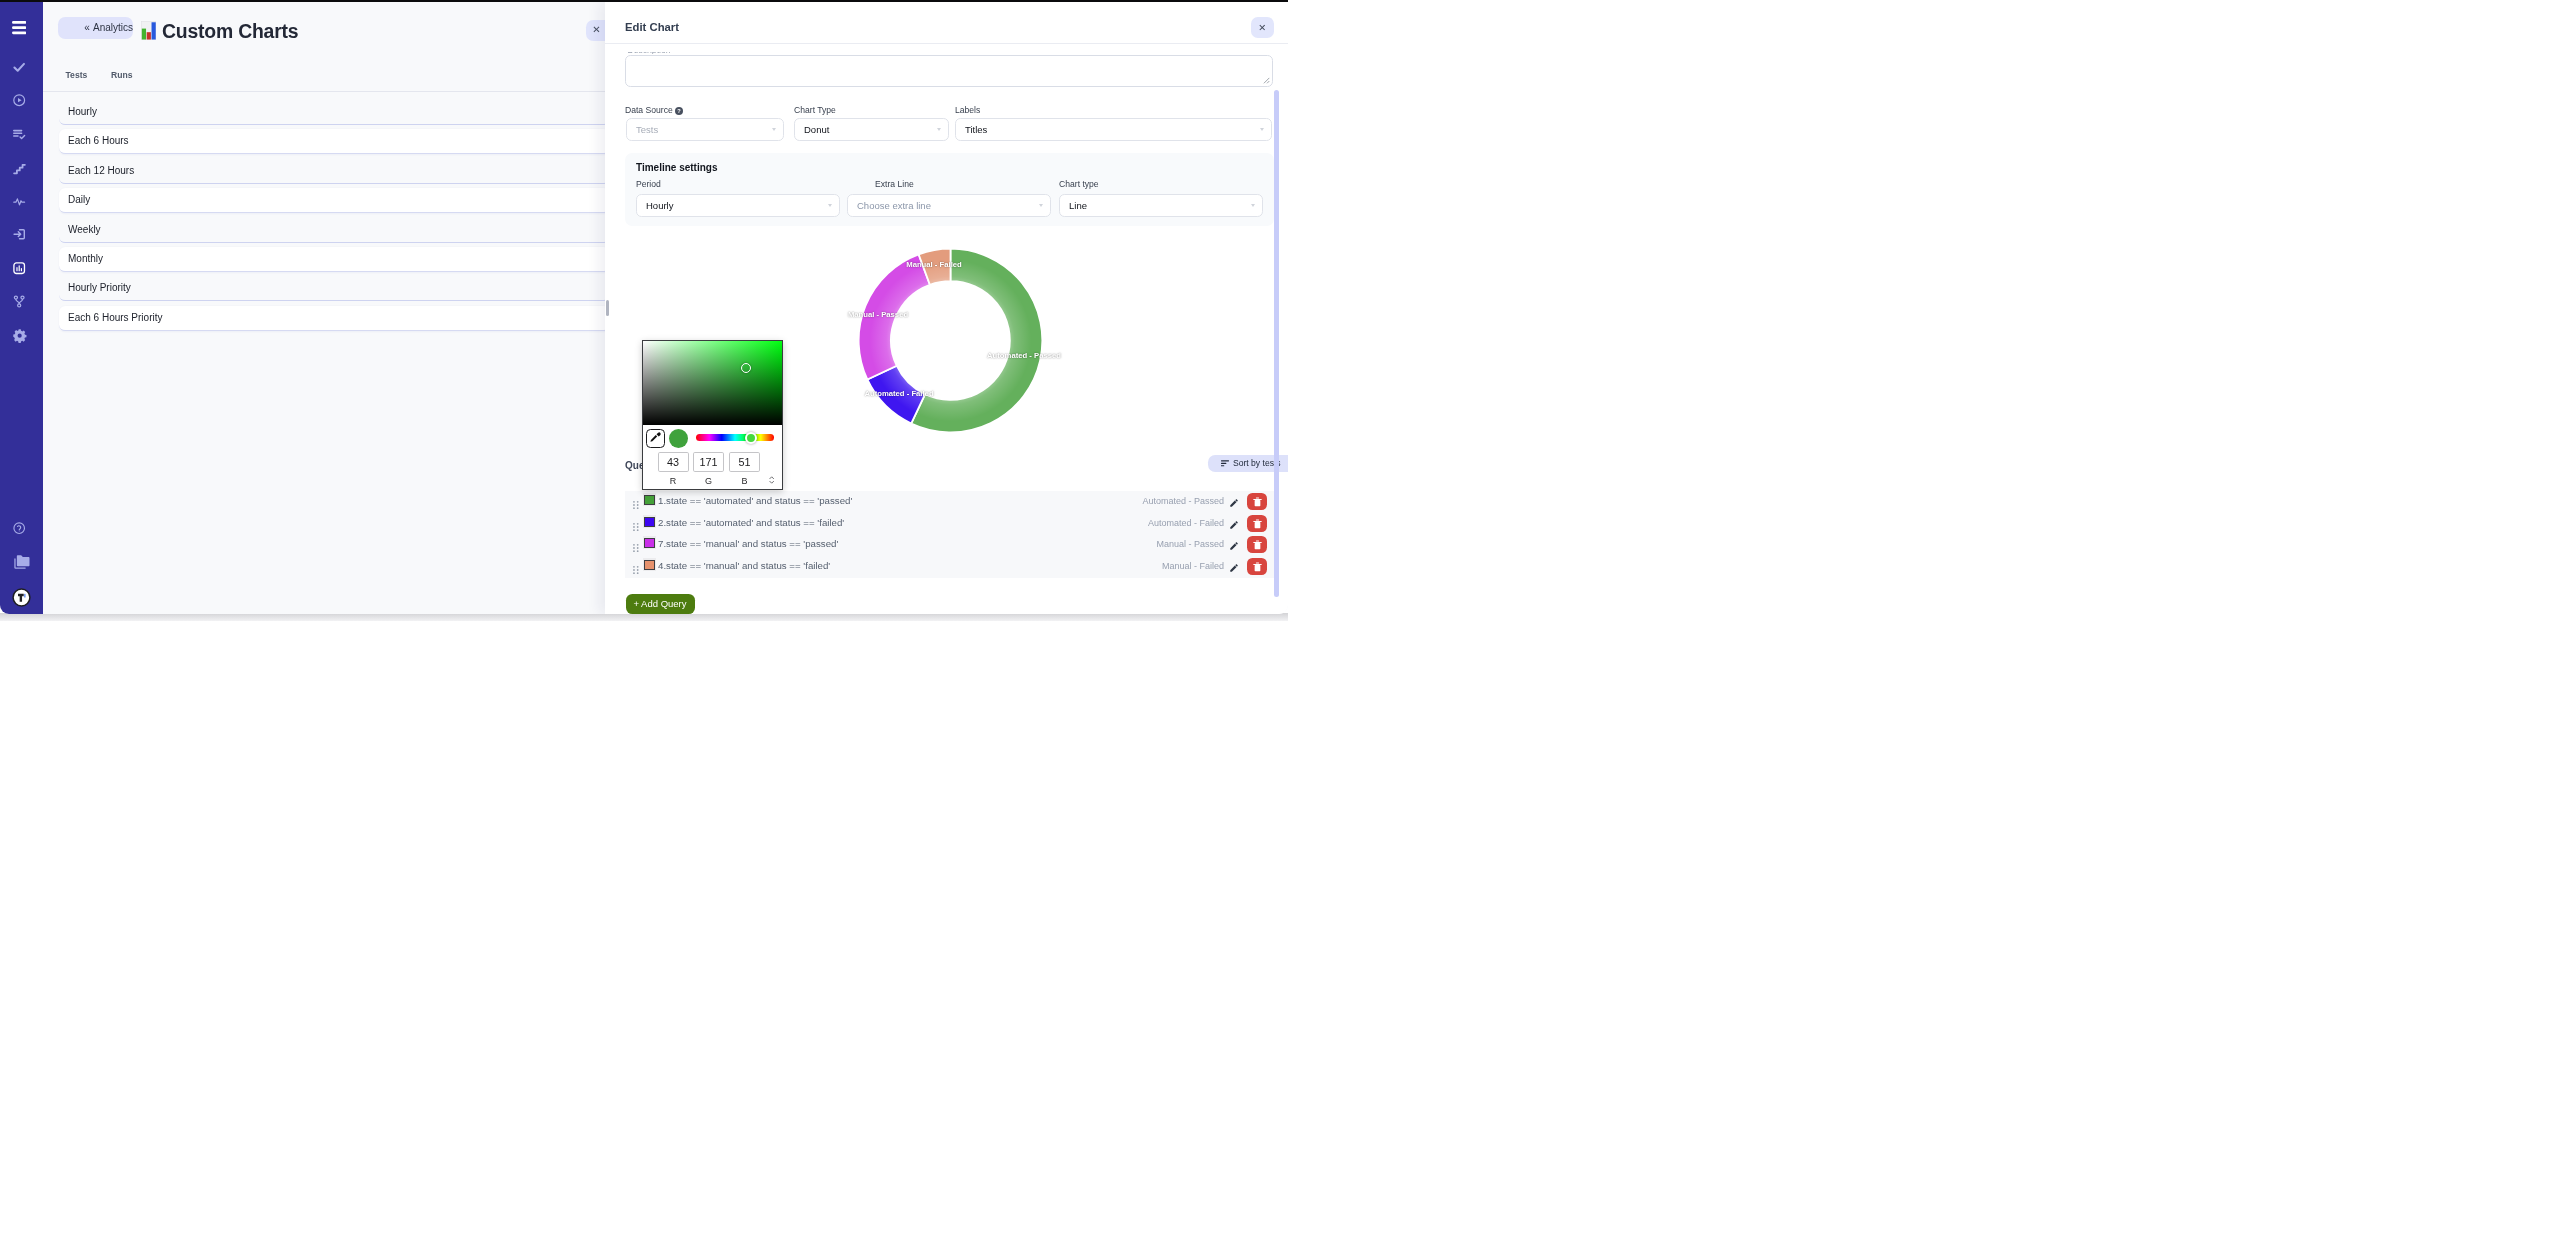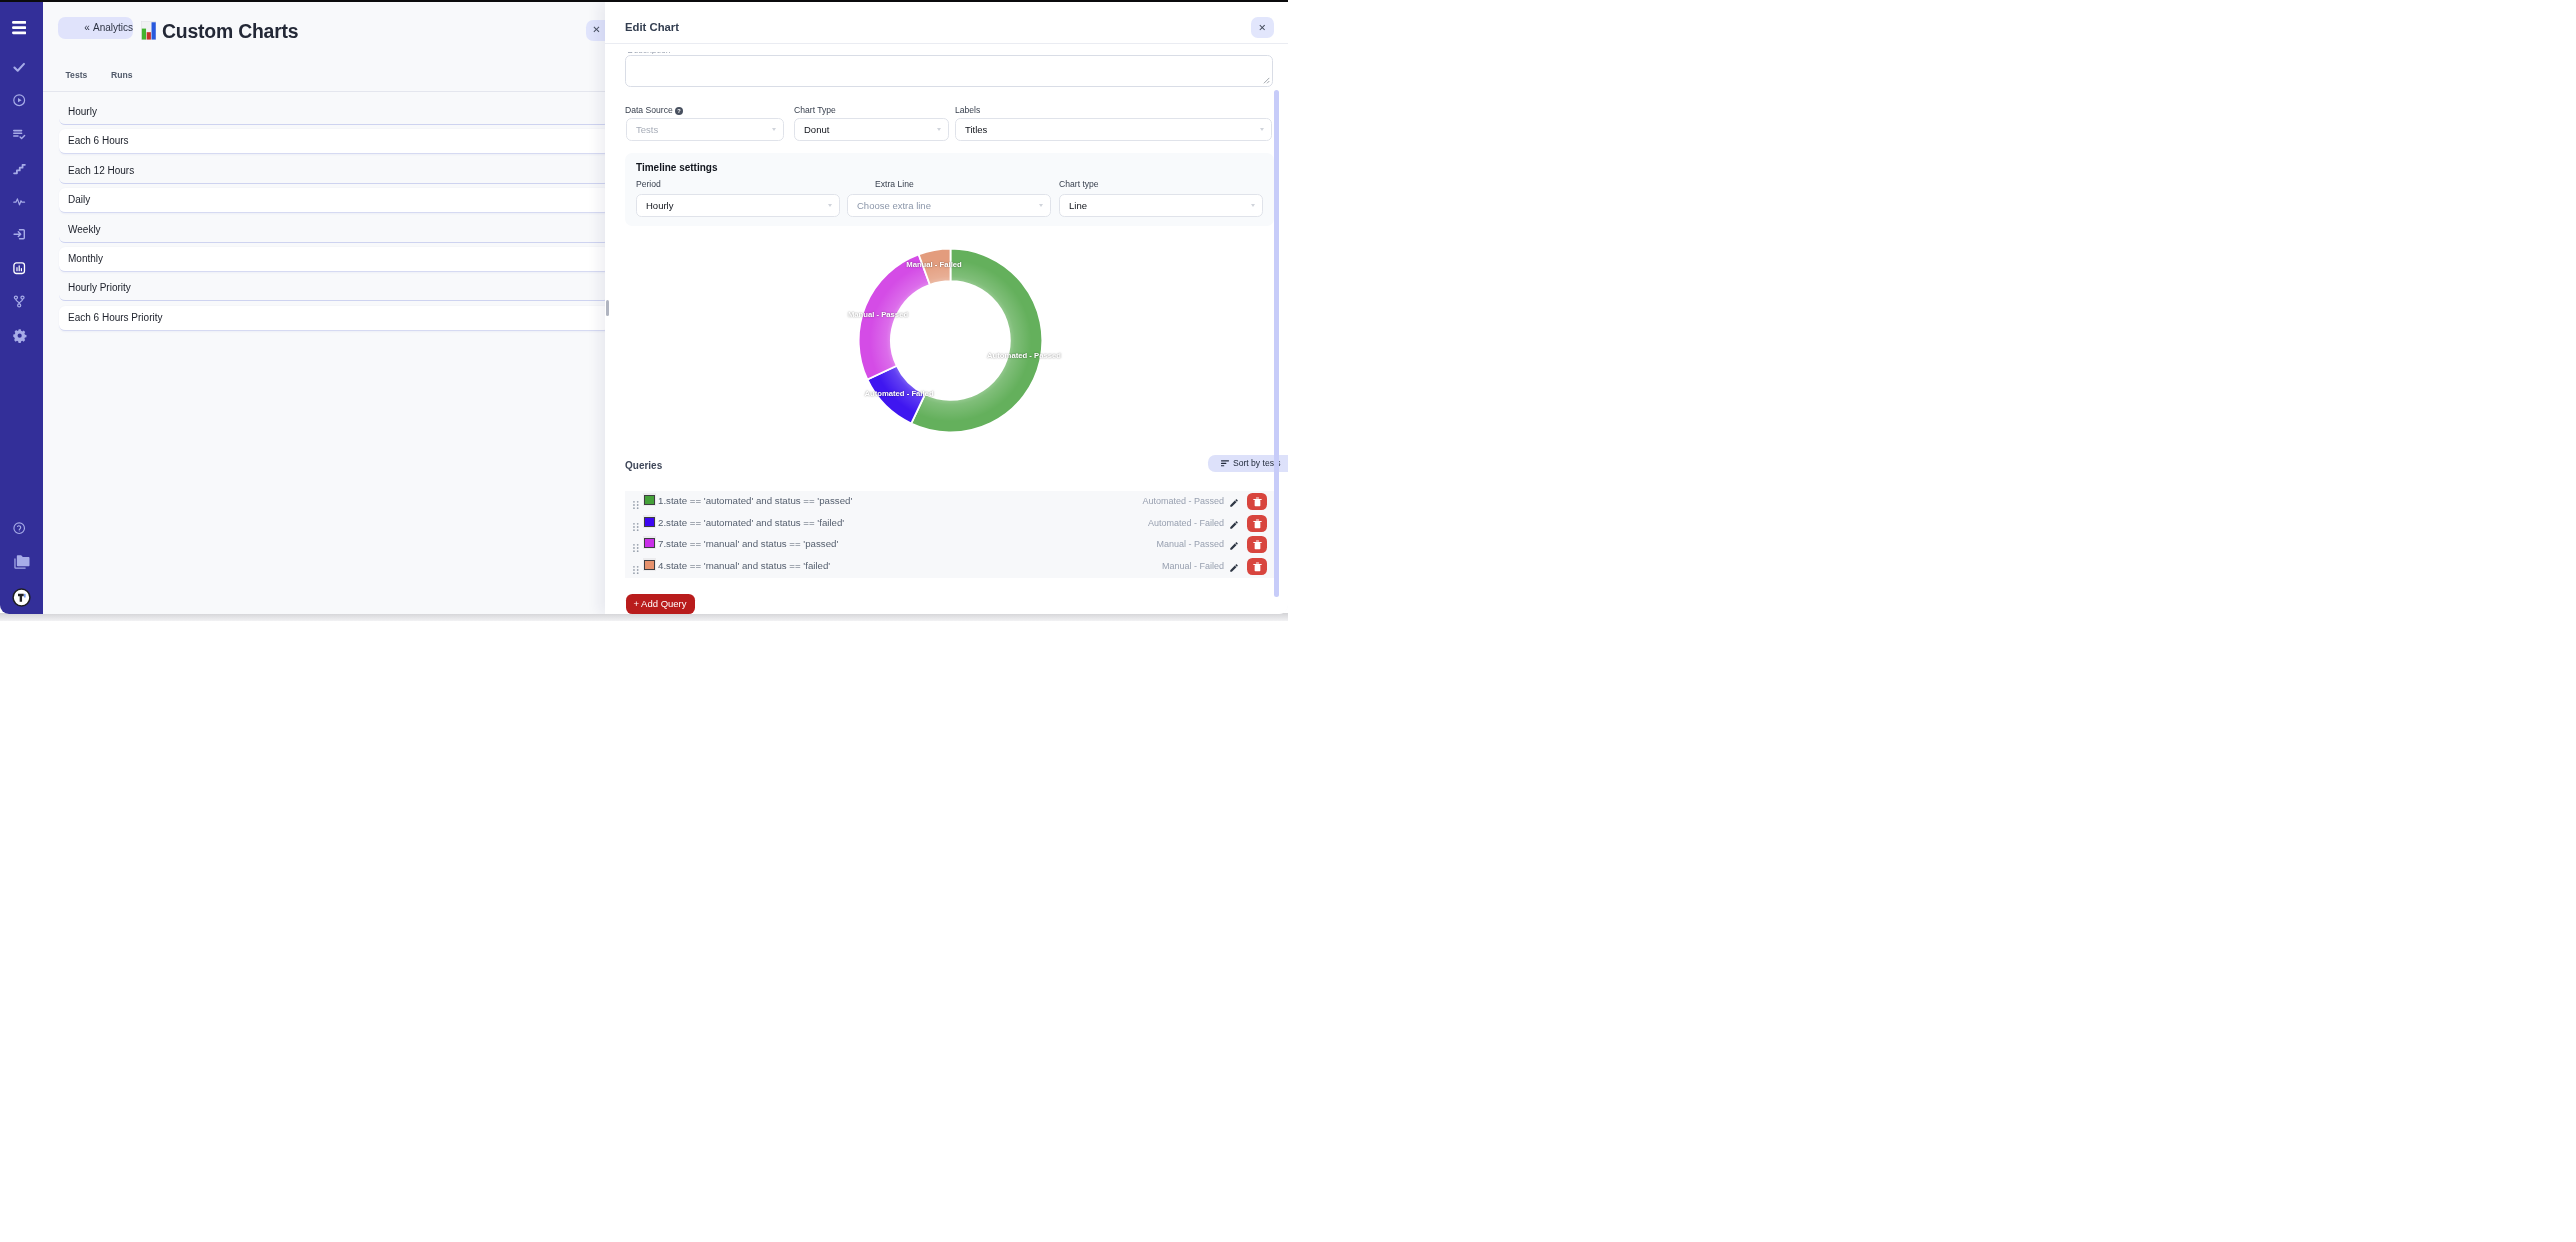--- a/index.html
+++ b/index.html
@@ -48,21 +48,21 @@
   #qarea { left:20px; top:489px; width:650px; height:87px; background:#f7f8fa; }
   .qrow { position:absolute; left:0; width:650px; height:22px; }
   .qhandle { position:absolute; left:7.2px; top:6.3px; }
   .qswatch { position:absolute; left:17.6px; top:2.7px; width:13.5px; height:12.6px; background:#ececee; }
   .qswatch i { position:absolute; left:1.4px; top:1.4px; width:10.8px; height:10px; display:block; border:0.9px solid #3e3e42; box-sizing:border-box; }
   .qtext { position:absolute; left:33px; top:4px; font-family:Liberation Sans, sans-serif; font-size:9.7px; color:#555f6e; white-space:pre;text-align:center; }
   .qlabel { position:absolute; right:51px; top:5.4px; font-size:9px; color:#98a0b0; }
   .qpencil { position:absolute; left:604px; top:4.5px; }
   .qdel { position:absolute; left:622px; top:2px; width:20.4px; height:17.7px; background:#d8453e; border-radius:5.4px; }
   .qdel svg { position:absolute; left:5.7px; top:3.9px; }
-  #p-addq { left:20.5px; top:592px; width:69px; height:20px; background:#b91c1c; border-radius:6.3px; color:#fff; font-size:9.5px; text-align:center; line-height:20px; }
+  #p-addq { left:20.5px; top:592px; width:69px; height:20px; background:#4d7c0f; border-radius:6.3px; color:#fff; font-size:9.5px; text-align:center; line-height:20px; }
   #p-thumb { left:669px; top:88px; width:4.5px; height:507px; background:#c7ccf9; border-radius:2.7px; }
   
   #picker { left:37px; top:338px; width:141px; height:150px; background:#fff; border:1.4px solid #3b3d40; box-shadow:0 1.8px 7.2px rgba(0,0,0,.2); z-index:5; }
   #pk-sat { position:absolute; left:0; top:0; width:139px; height:84px;
      background:linear-gradient(to bottom, rgba(0,0,0,0) 0%, #000 100%), linear-gradient(to right, #fff 0%, hsl(124,100%,50%) 100%); }
   #pk-cursor { position:absolute; left:98px; top:22.6px; width:10px; height:10px; border:1.8px solid #fff; border-radius:50%; box-shadow:0 0 1.8px rgba(0,0,0,.5); }
   #pk-dropper { position:absolute; left:3px; top:88px; width:19px; height:19px; border:1.8px solid #1c1c1e; border-radius:4.5px; background:#fff; }
   #pk-circle { position:absolute; left:26px; top:88px; width:19px; height:19px; border-radius:50%; background:#3fa23c; }
   #pk-hue { position:absolute; left:53px; top:93px; width:78px; height:7.3px; border-radius:3.6px;
      background:linear-gradient(to right, #f00 0%, #f0f 17%, #00f 33%, #0ff 50%, #0f0 67%, #ff0 83%, #f00 100%); }
@@ -299,15 +299,34 @@
           <span class="qdel">
             <svg width="9" height="10" viewBox="0 0 12 13">
               <path d="M1 3.2h10M4.5 1.2h3" stroke="#fff" stroke-width="1.4" stroke-linecap="round"></path>
               <rect x="2.2" y="3.8" width="7.6" height="8.4" rx="1" fill="#fff"></rect>
             </svg>
           </span>
         </div>
       </div>
     <div class="p" id="p-addq">+ Add Query</div>
     <div class="p" id="p-thumb"></div>
+    <div class="p" id="picker">
+      <div id="pk-sat"></div>
+      <div id="pk-cursor"></div>
+      <div id="pk-dropper"><svg width="15.3" height="15.3" viewBox="0 0 24 24">
+            <path fill="#111" d="M19.4 3.4a2.8 2.8 0 0 1 1.2 4.7l-2.2 2.2-3.5-3.5 2.2-2.2c.6-.6 1.4-1 2.3-1.2zM13.8 8l2.2 2.2-7.6 7.6-3 .8.8-3z"></path>
+          </svg></div>
+      <div id="pk-circle"></div>
+      <div id="pk-hue"></div>
+      <div id="pk-knob"></div>
+      <div class="pk-in" style="left:14.6px;">43</div>
+      <div class="pk-in" style="left:50px;">171</div>
+      <div class="pk-in" style="left:86px;">51</div>
+      <div class="pk-lab" style="left:14.6px;">R</div>
+      <div class="pk-lab" style="left:50px;">G</div>
+      <div class="pk-lab" style="left:86px;">B</div>
+      <div class="pk-lab" style="left:113px;"><svg width="5.4" height="8" viewBox="0 0 8 12">
+            <path d="M1.2 4 L4 1.2 L6.8 4 M1.2 8 L4 10.8 L6.8 8" fill="none" stroke="#3c3c40" stroke-width="1.1" stroke-linecap="round" stroke-linejoin="round"></path>
+          </svg></div>
+    </div>
   </div>
 </div>
 
 
 </body></html>

